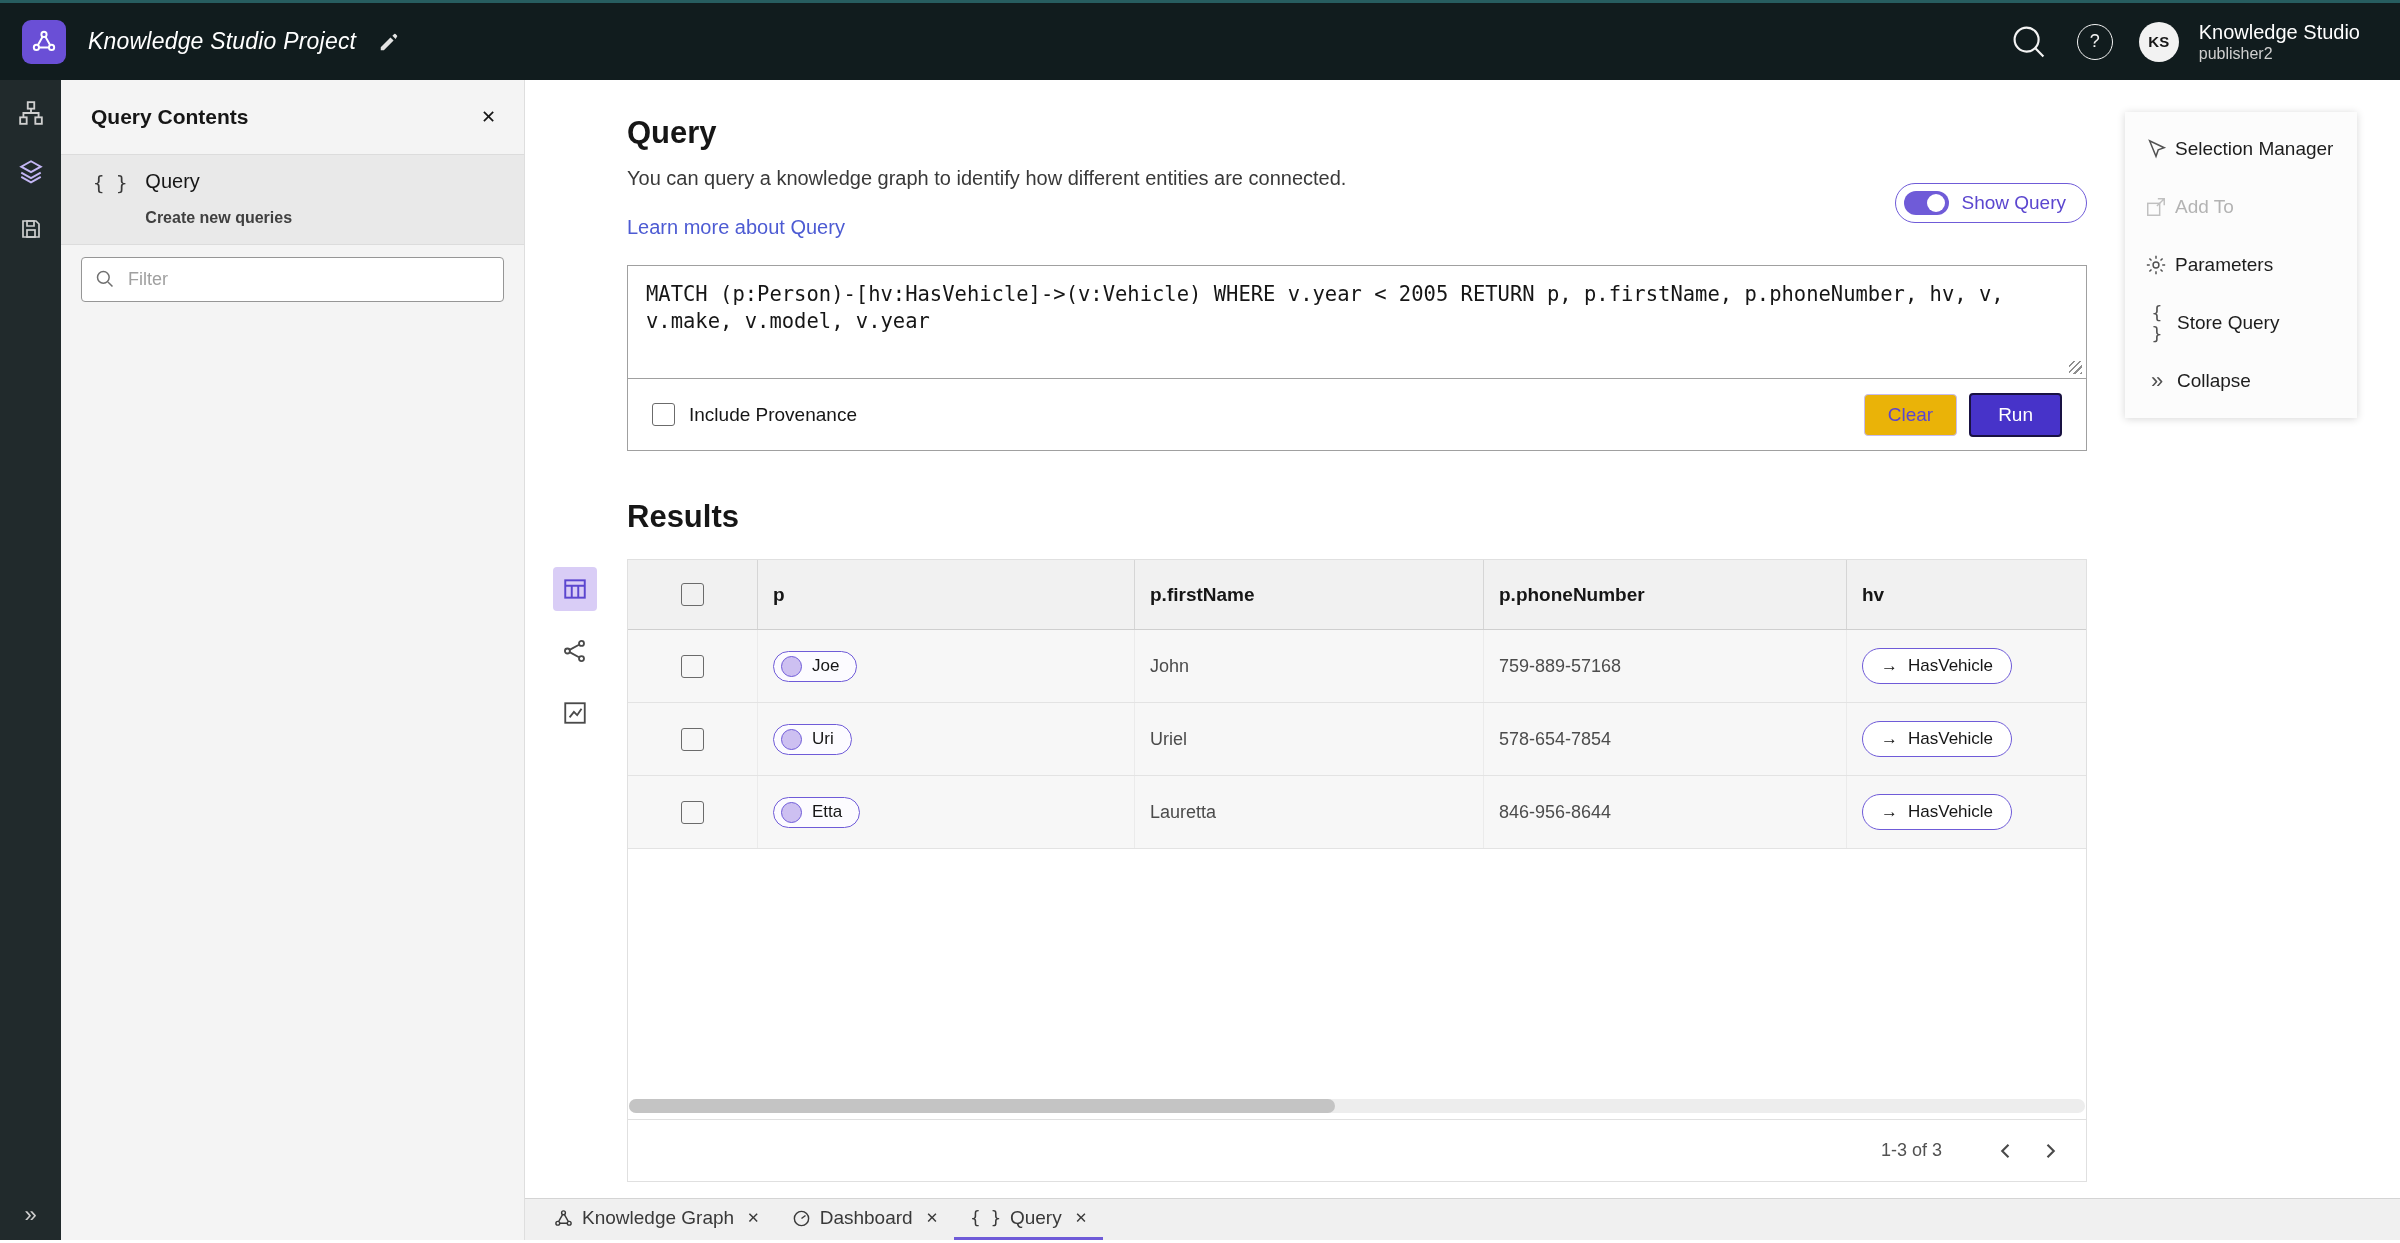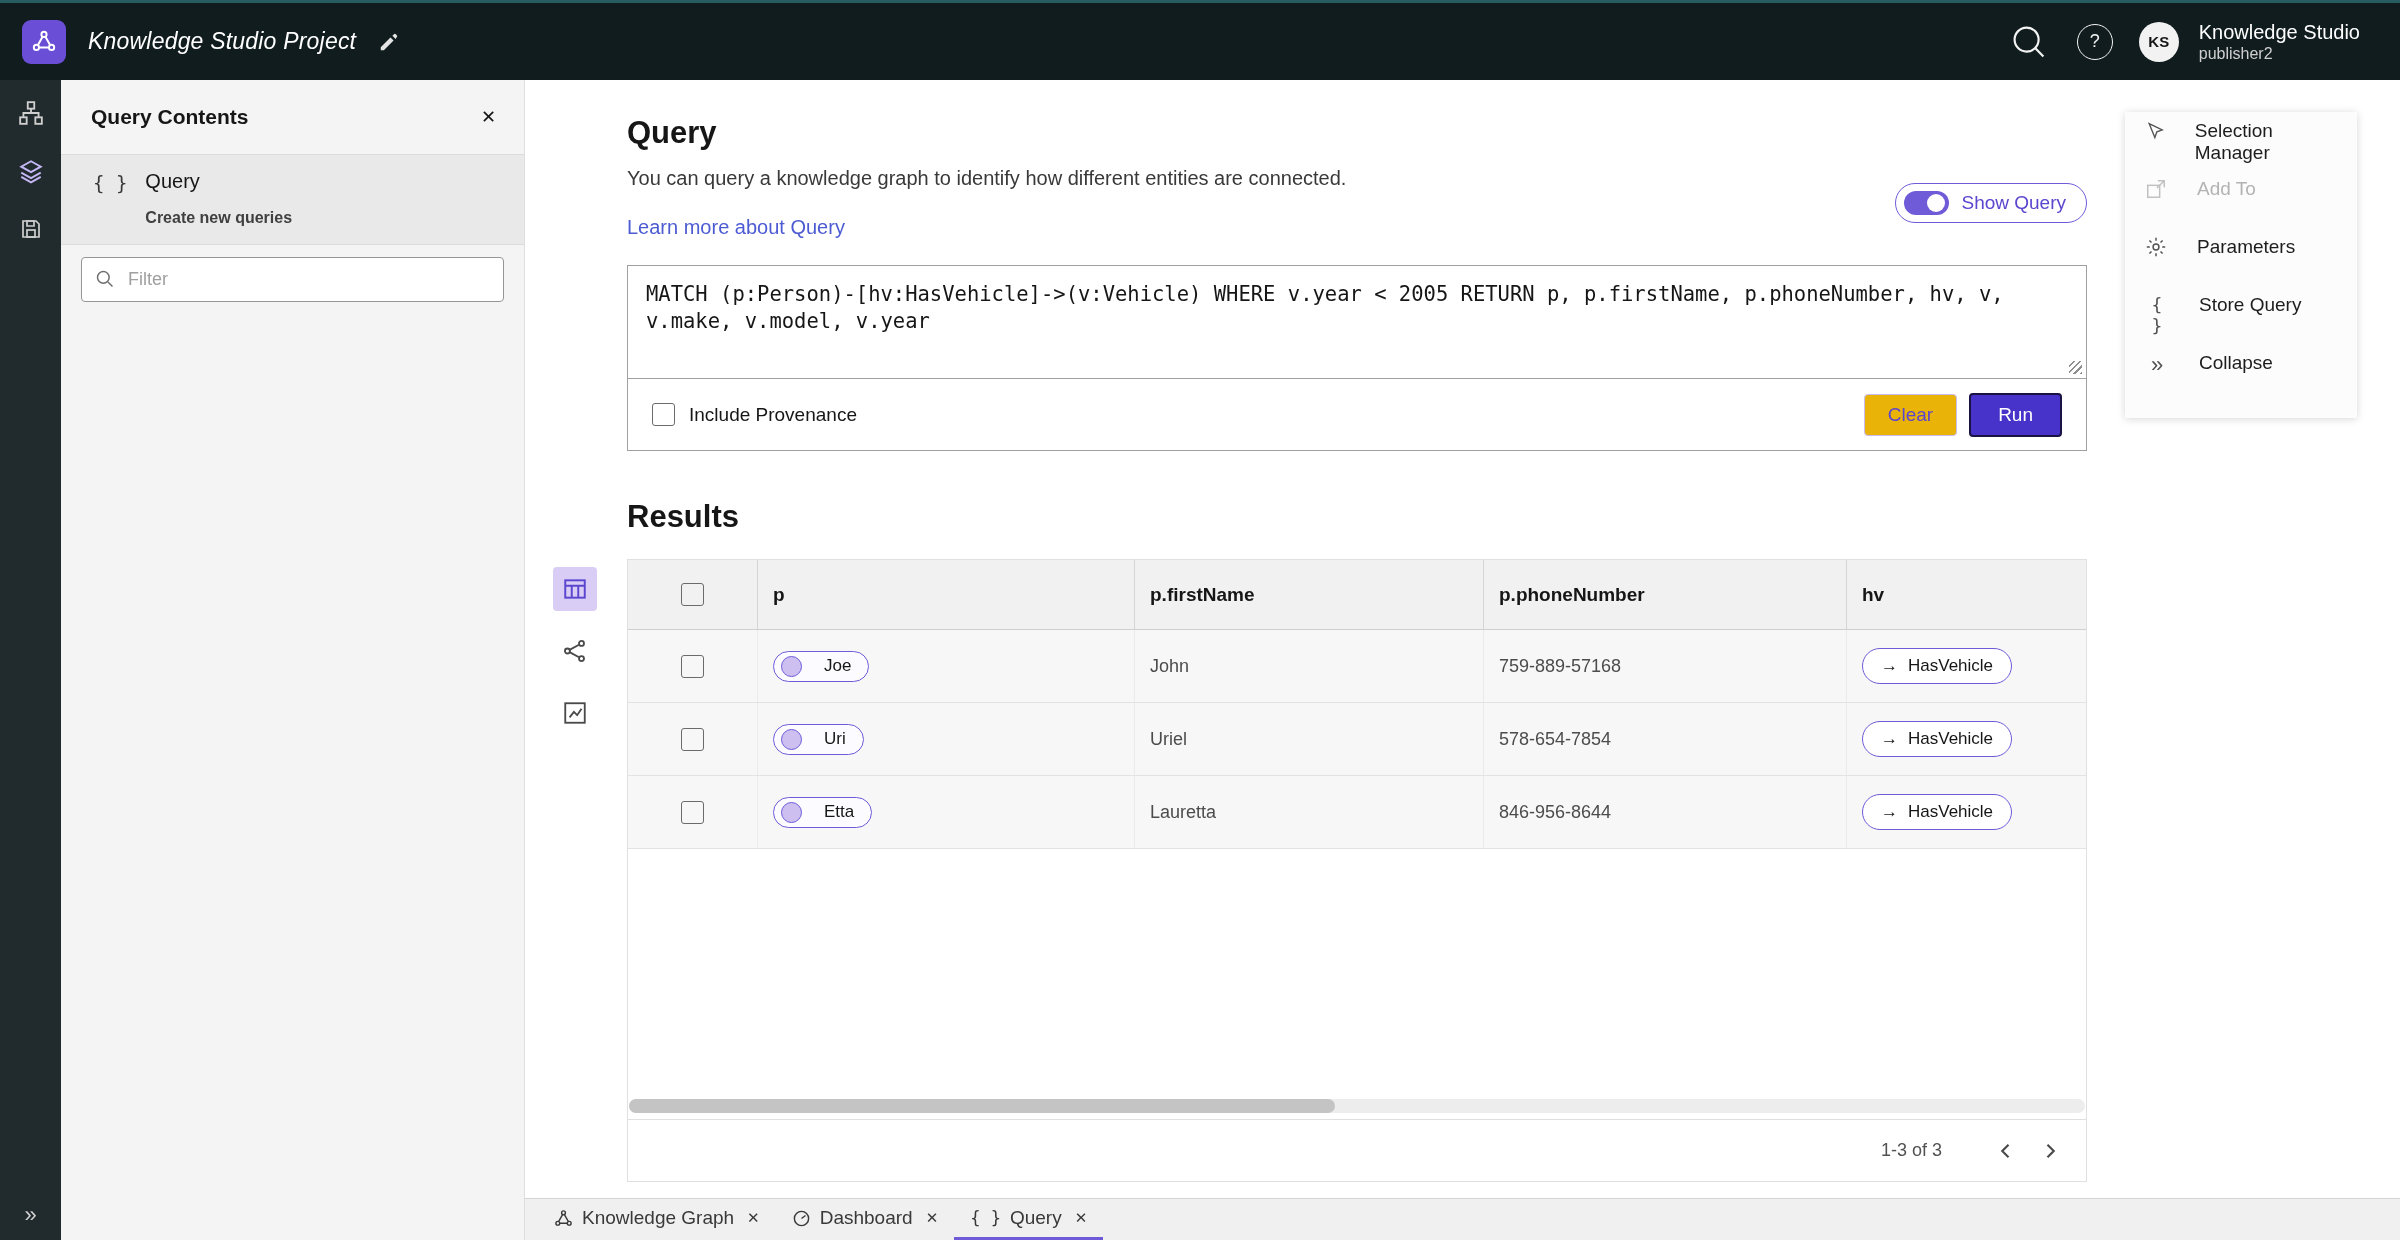--- a/index.html
+++ b/index.html
@@ -95,41 +95,41 @@
   .table { border:1px solid #e0e0e0; }
   .grid-row { display:grid; grid-template-columns:130px 377px 349px 363px 1fr; }
   .thead { background:#f1f1f1; height:70px; border-bottom:1px solid #cfcfcf; }
   .th { display:flex; align-items:center; padding-left:15px; font-size:19px; font-weight:700;
     border-right:1px solid #d6d6d6; }
   .th:last-child, .td:last-child { border-right:none; }
   .th.center, .td.center { justify-content:center; padding-left:0; }
   .trow { background:#f7f7f7; height:73px; border-bottom:1px solid #e3e3e3; }
   .td { display:flex; align-items:center; padding-left:15px; font-size:18px; color:#4c4c4c;
     border-right:1px solid #ebebeb; }
-  .entity-pill { display:inline-flex; align-items:flex-start; gap:22px; border:1.6px solid #6f5bd8;
+  .entity-pill { display:inline-flex; align-items:flex-start; gap:10px; border:1.6px solid #6f5bd8;
     border-radius:999px; padding:4px 17px 4px 7px; background:#fcfbff; cursor:pointer; }
   .entity-dot { width:21px; height:21px; border-radius:50%; background:#cdc0f1; border:1.6px solid #6f5bd8; }
   .pill-label { font-size:17px; color:#161616; }
   .edge-pill { display:inline-flex; align-items:center; gap:10px; border:1.6px solid #6f5bd8;
     border-radius:999px; padding:7px 18px; background:#fff; cursor:pointer; }
   .edge-arrow { font-size:17px; color:#161616; }
   .filler { height:244px; background:#fff; }
   .hscroll { padding:6px 0; background:#fff; }
   .track { height:14px; background:#ededed; border-radius:7px; position:relative; margin:0 1px; }
   .thumb { position:absolute; left:0; top:0; height:14px; width:48.5%; background:#c4c4c4; border-radius:7px; }
   .tfoot { height:62px; border-top:1px solid #e0e0e0; background:#fff; display:flex;
     align-items:center; justify-content:flex-end; padding-right:14px; }
   .range { font-size:18px; color:#525252; margin-right:42px; }
   .page-btn { width:44px; height:44px; background:none; border:none; display:flex;
     align-items:center; justify-content:center; }
 
   
   .right-menu { position:absolute; top:32px; right:43px; width:232px; background:#fcfcfc;
     box-shadow:0 1px 8px rgba(0,0,0,.16); padding:8px 0; z-index:5; }
-  .menu-item { height:58px; display:flex; gap:30px; padding:0 20px;
+  .menu-item { height:58px; display:flex; align-items:center; gap:8px; padding:0 20px;
     font-size:19px; color:#1d1d1d; cursor:pointer; }
   .menu-item.disabled { color:#b3b3b3; cursor:default; }
   .menu-glyph { font-family:"DejaVu Sans Mono", monospace; font-size:18px; color:#525252; width:24px; text-align:center; }
   .collapse-glyph { font-size:22px; color:#525252; width:24px; text-align:center; }
 
   
   .bottom-tabs { position:absolute; left:0; right:0; bottom:0; height:42px; background:#f0f0f0;
     border-top:1px solid #d4d4d4; display:flex; align-items:stretch; padding-left:13px; }
   .tab { display:flex; align-items:center; gap:9px; padding:0 16px; font-size:19px;
     color:#393939; cursor:pointer; border-bottom:3px solid transparent; }

